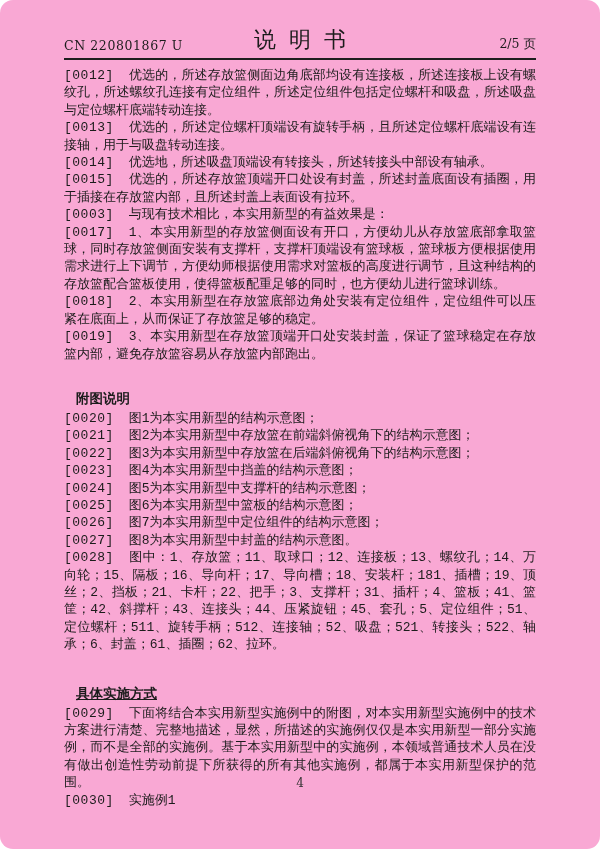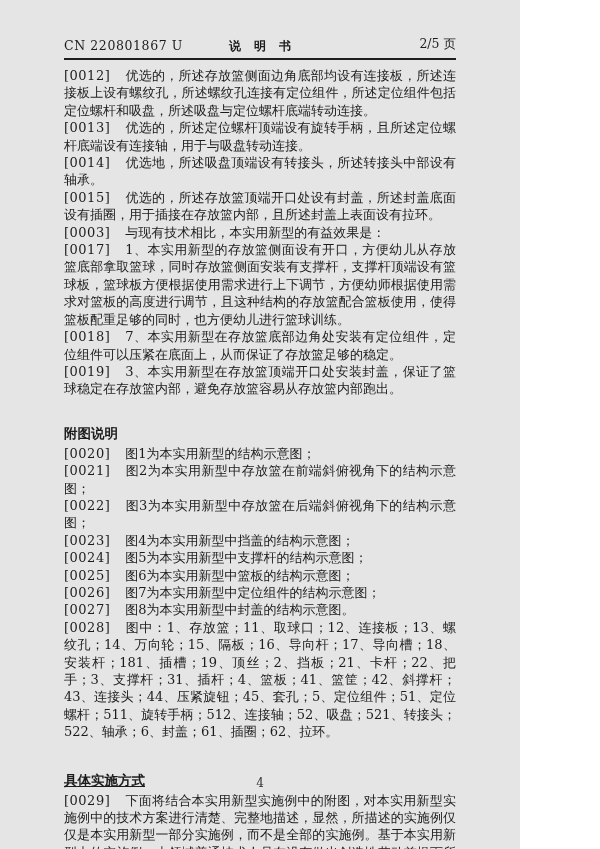--- a/index.html
+++ b/index.html
@@ -1,48 +1,49 @@
 <!DOCTYPE html>
 <html><head>
 <meta charset="utf-8">
 <style>
   html,body { margin:0; padding:0; background:#ffffff; }
   .page {
     position:relative;
-    width:520px; height:849px;
+    width:600px; height:849px;
     box-sizing:border-box;
     padding:34px 64px 0 64px;
-    background:#e5e5e5;
+    background:#f9a8d4;
     color:#1c1c1c;
     font-family:"DejaVu Serif","Liberation Serif",serif;
     overflow:hidden;
+    border-radius:13px;
   }
   .header { position:relative; height:20px; font-size:12.5px; }
   .doc-number { position:absolute; left:0; bottom:1px; letter-spacing:0.6px; white-space:nowrap; }
   .doc-title {
     position:absolute; left:50%; bottom:-1px;
     transform:translateX(-50%);
-    font-weight:bold; font-size:12px;
+    font-weight:normal; font-size:22px;
     letter-spacing:13px; text-indent:13px;
     white-space:nowrap;
   }
   .page-indicator { position:absolute; right:0; bottom:1px; white-space:nowrap; }
   .rule { height:2px; background:#1e1e1e; margin-top:4px; }
   .doc-body {
     margin-top:7px;
     font-size:13px;
     line-height:17.4px;
     text-align:justify;
     text-justify:inter-ideograph;
   }
-  .para { margin:0; }
+  .para { margin:0;font-family:Liberation Mono, monospace; }
   .pnum { display:inline-block; letter-spacing:0.5px; margin-right:15px; }
   .section-heading {
     font-size:13.5px; font-weight:bold;
-    margin:0 0 3px 0; line-height:18px;
+    margin:0 0 3px 12px; line-height:18px;
   }
   .sec1 .section-heading { margin-top:26px; }
   .sec2 .section-heading { margin-top:30px;text-decoration:underline; }
   .footer {
     position:absolute; top:776px; left:0; right:0;
     text-align:center; font-size:12px; color:#333;
   }
 </style>
 </head>
 <body>
@@ -56,21 +57,21 @@
   <div class="rule"></div>
 
   <div class="doc-body" id="doc-body">
       <section class="section sec0">
         <p class="para"><span class="pnum">[0012]</span><span class="ptext">优选的，所述存放篮侧面边角底部均设有连接板，所述连接板上设有螺纹孔，所述螺纹孔连接有定位组件，所述定位组件包括定位螺杆和吸盘，所述吸盘与定位螺杆底端转动连接。</span></p>
         <p class="para"><span class="pnum">[0013]</span><span class="ptext">优选的，所述定位螺杆顶端设有旋转手柄，且所述定位螺杆底端设有连接轴，用于与吸盘转动连接。</span></p>
         <p class="para"><span class="pnum">[0014]</span><span class="ptext">优选地，所述吸盘顶端设有转接头，所述转接头中部设有轴承。</span></p>
         <p class="para"><span class="pnum">[0015]</span><span class="ptext">优选的，所述存放篮顶端开口处设有封盖，所述封盖底面设有插圈，用于插接在存放篮内部，且所述封盖上表面设有拉环。</span></p>
         <p class="para"><span class="pnum">[0003]</span><span class="ptext">与现有技术相比，本实用新型的有益效果是：</span></p>
         <p class="para"><span class="pnum">[0017]</span><span class="ptext">1、本实用新型的存放篮侧面设有开口，方便幼儿从存放篮底部拿取篮球，同时存放篮侧面安装有支撑杆，支撑杆顶端设有篮球板，篮球板方便根据使用需求进行上下调节，方便幼师根据使用需求对篮板的高度进行调节，且这种结构的存放篮配合篮板使用，使得篮板配重足够的同时，也方便幼儿进行篮球训练。</span></p>
-        <p class="para"><span class="pnum">[0018]</span><span class="ptext">7、本实用新型在存放篮底部边角处安装有定位组件，定位组件可以压紧在底面上，从而保证了存放篮足够的稳定。</span></p>
+        <p class="para"><span class="pnum">[0018]</span><span class="ptext">2、本实用新型在存放篮底部边角处安装有定位组件，定位组件可以压紧在底面上，从而保证了存放篮足够的稳定。</span></p>
         <p class="para"><span class="pnum">[0019]</span><span class="ptext">3、本实用新型在存放篮顶端开口处安装封盖，保证了篮球稳定在存放篮内部，避免存放篮容易从存放篮内部跑出。</span></p>
       </section>
       <section class="section sec1">
         <h3 class="section-heading">附图说明</h3>
         <p class="para"><span class="pnum">[0020]</span><span class="ptext">图1为本实用新型的结构示意图；</span></p>
         <p class="para"><span class="pnum">[0021]</span><span class="ptext">图2为本实用新型中存放篮在前端斜俯视角下的结构示意图；</span></p>
         <p class="para"><span class="pnum">[0022]</span><span class="ptext">图3为本实用新型中存放篮在后端斜俯视角下的结构示意图；</span></p>
         <p class="para"><span class="pnum">[0023]</span><span class="ptext">图4为本实用新型中挡盖的结构示意图；</span></p>
         <p class="para"><span class="pnum">[0024]</span><span class="ptext">图5为本实用新型中支撑杆的结构示意图；</span></p>
         <p class="para"><span class="pnum">[0025]</span><span class="ptext">图6为本实用新型中篮板的结构示意图；</span></p>

